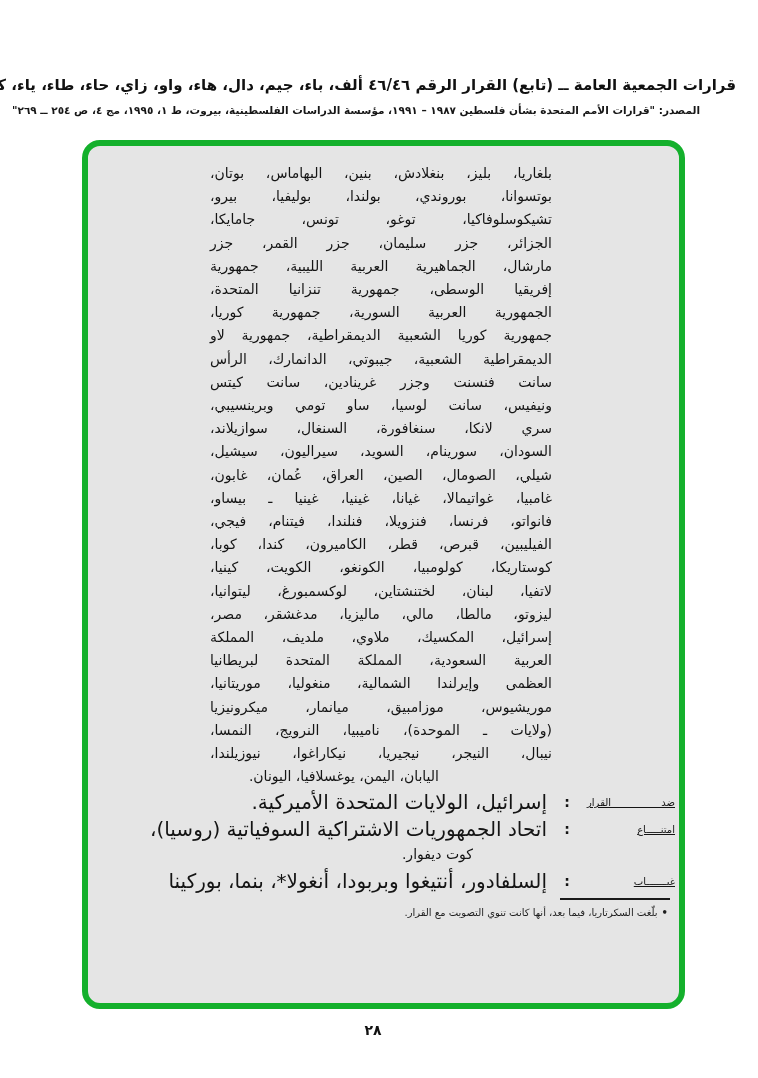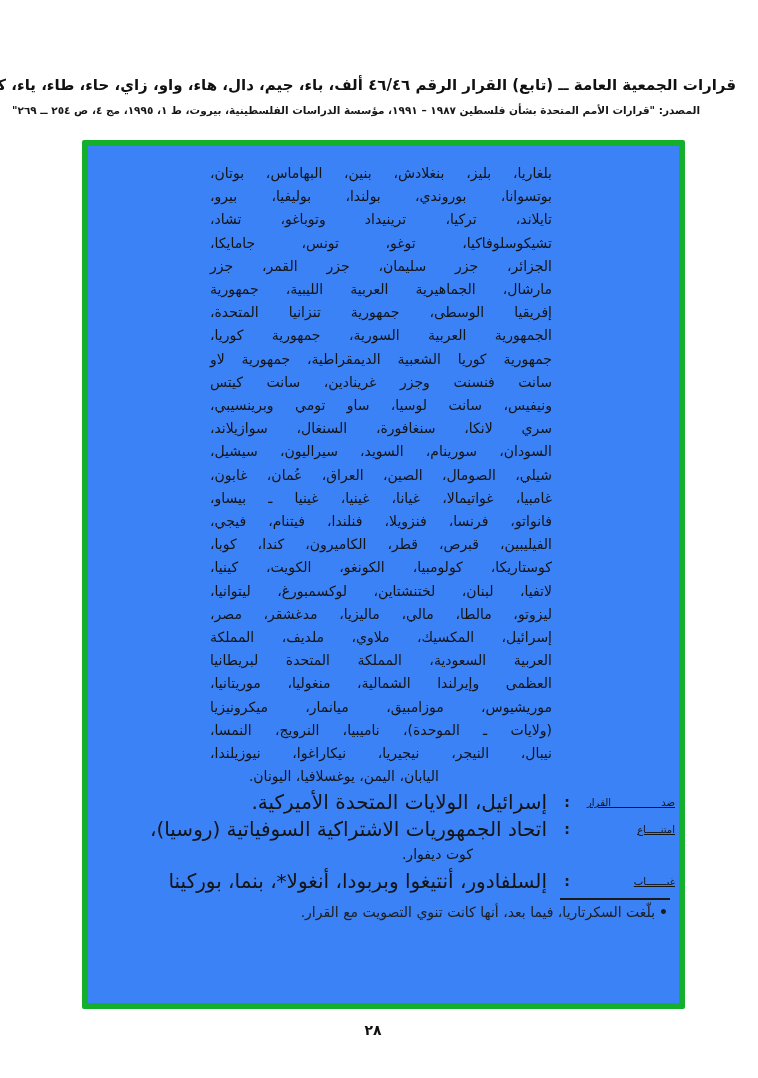--- a/index.html
+++ b/index.html
@@ -12,22 +12,22 @@
     direction:rtl;text-align:right;font-size:15px;font-weight:bold;color:#111;
     white-space:nowrap;
   }
   .hdr-source{
     position:absolute;top:104px;right:58px;left:20px;
     direction:rtl;text-align:right;font-size:10.5px;font-weight:bold;color:#161616;
     white-space:nowrap;
   }
   .res-box{
     position:absolute;left:82px;top:140px;width:603px;height:869px;
-    box-sizing:border-box;border:6px solid #14b02c;border-radius:2px;
-    background:#3b82f6;
+    box-sizing:border-box;border:6px solid #14b02c;border-radius:18px;
+    background:#e5e5e5;
   }
   .countries{
     margin:16px 127px 0 122px;direction:rtl;
   }
   .country-line{
     font-size:14px;line-height:23.2px;direction:rtl;
     text-align:justify;text-align-last:justify;-moz-text-align-last:justify;
     color:#141414;
   }
   .country-line:last-child{
@@ -53,21 +53,21 @@
   .vote-text2{
     font-size:14px;line-height:25px;text-align:right;direction:rtl;
     padding-right:74px;white-space:nowrap;color:#141414;
   }
   .foot-sep{
     width:110px;height:2px;background:#1a1a1a;
     margin:4px 9px 0 auto;
   }
   .footnote{
     margin:5px 11px 0 20px;direction:rtl;text-align:right;
-    font-size:14px;line-height:15px;color:#1e1e1e;white-space:nowrap;
+    font-size:10px;line-height:15px;color:#1e1e1e;white-space:nowrap;
   }
   .footnote .marker{font-weight:bold;margin-left:4px;}
   .page-number{
     position:absolute;top:1022px;left:0;right:12px;text-align:center;
     font-size:14px;font-weight:bold;color:#111;
   }
 </style>
 </head>
 <body>
 
@@ -75,34 +75,34 @@
 <div class="hdr-source">المصدر: "قرارات الأمم المتحدة بشأن فلسطين ١٩٨٧ – ١٩٩١، مؤسسة الدراسات الفلسطينية، بيروت، ط ١، ١٩٩٥، مج ٤، ص ٢٥٤ ــ ٢٦٩"</div>
 
 <div class="res-box" style="border-color: rgb(20, 176, 44);">
 
   <div class="countries">
 
       <div class="country-line">بلغاريا، بليز، بنغلادش، بنين، البهاماس، بوتان،</div>
 
       <div class="country-line">بوتسوانا، بوروندي، بولندا، بوليفيا، بيرو،</div>
 
-      <div class="country-line">تايلاند، تركيا، ترينيداد وتوباغو، تشاد،</div>
 
       <div class="country-line">تشيكوسلوفاكيا، توغو، تونس، جامايكا،</div>
 
       <div class="country-line">الجزائر، جزر سليمان، جزر القمر، جزر</div>
 
       <div class="country-line">مارشال، الجماهيرية العربية الليبية، جمهورية</div>
 
       <div class="country-line">إفريقيا الوسطى، جمهورية تنزانيا المتحدة،</div>
 
       <div class="country-line">الجمهورية العربية السورية، جمهورية كوريا،</div>
 
       <div class="country-line">جمهورية كوريا الشعبية الديمقراطية، جمهورية لاو</div>
 
+      <div class="country-line">الديمقراطية الشعبية، جيبوتي، الدانمارك، الرأس</div>
 
 
       <div class="country-line">سانت فنسنت وجزر غرينادين، سانت كيتس</div>
 
       <div class="country-line">ونيفيس، سانت لوسيا، ساو تومي وبرينسيبي،</div>
 
       <div class="country-line">سري لانكا، سنغافورة، السنغال، سوازيلاند،</div>
 
       <div class="country-line">السودان، سورينام، السويد، سيراليون، سيشيل،</div>
 

